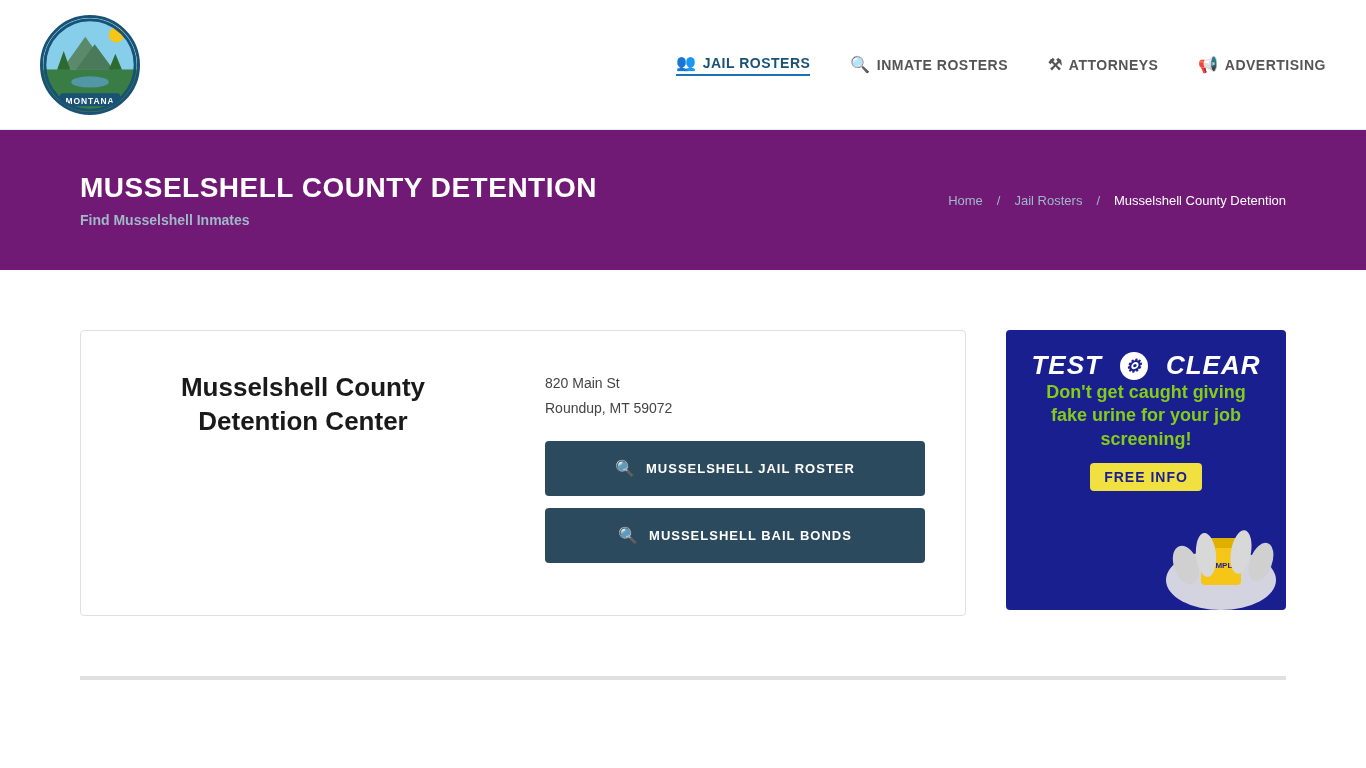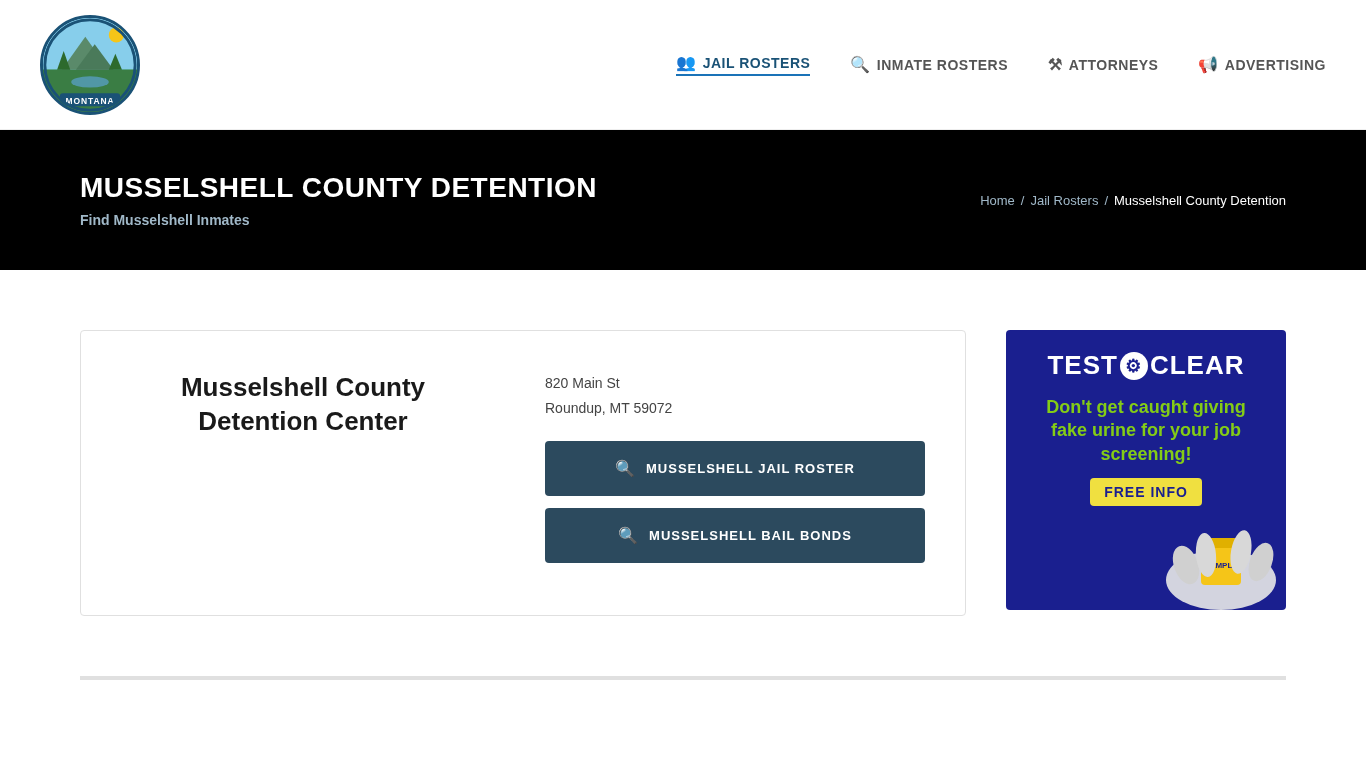--- a/index.html
+++ b/index.html
@@ -52,21 +52,21 @@
       color: #1a5276;
       border-bottom: 2px solid #1a73b8;
       padding-bottom: 2px;
     }
     .nav-icon {
       font-size: 16px;
     }
 
     
     .hero-banner {
-      background: #000000;
+      background: #701a75;
       padding: 22px 80px;
       display: flex;
       align-items: center;
       justify-content: space-between;
       min-height: 140px;
     }
     .hero-left h1 {
       color: #fff;
       font-size: 28px;
       font-weight: 800;
@@ -76,21 +76,21 @@
     .hero-left p {
       color: #a0b8c8;
       font-size: 14px;
       font-weight: 700;
     }
     .breadcrumb {
       color: #a0b8c8;
       font-size: 13px;
       display: flex;
       align-items: center;
-      gap: 6px;
+      gap: 14px;
     }
     .breadcrumb a {
       color: #a0b8c8;
       text-decoration: none;
     }
     .breadcrumb .separator { color: #a0b8c8; }
     .breadcrumb .current { color: #fff; }
 
     
     .main-content {
@@ -166,24 +166,25 @@
       flex-direction: column;
       align-items: center;
       justify-content: flex-start;
       padding: 20px;
     }
     .ad-title {
       color: #fff;
       font-size: 26px;
       font-weight: 900;
       letter-spacing: 1px;
-      margin-bottom: 15px;
-      display: flex;
-      align-items: center;
-      gap: 2px;
+      margin-bottom: 0;
+      display: flex;
+      align-items: center;
+      gap: 18px;
+      font-style: italic;
     }
     .ad-title .gear-icon {
       background: #fff;
       color: #1a1f8f;
       border-radius: 50%;
       width: 28px;
       height: 28px;
       display: inline-flex;
       align-items: center;
       justify-content: center;

